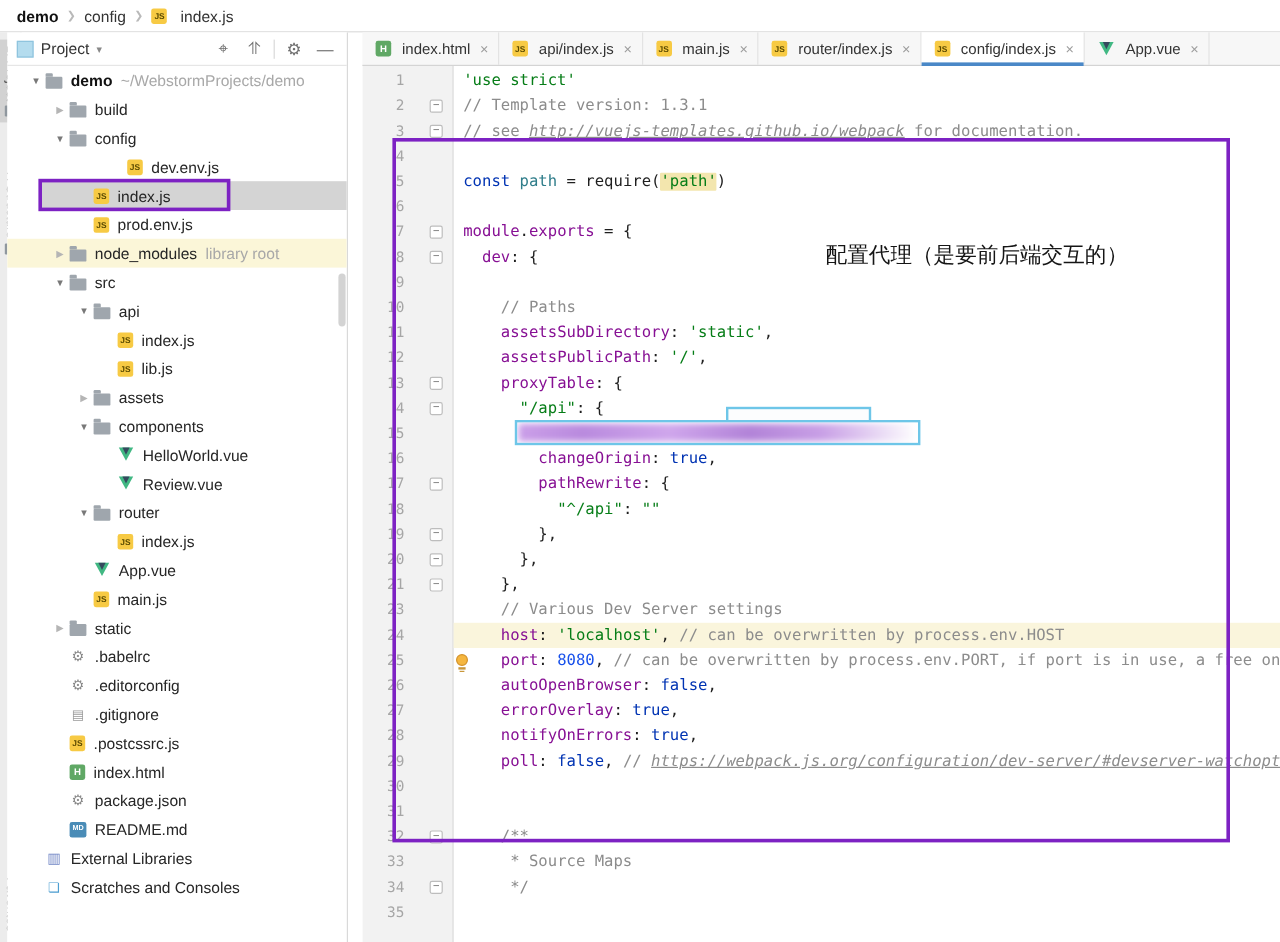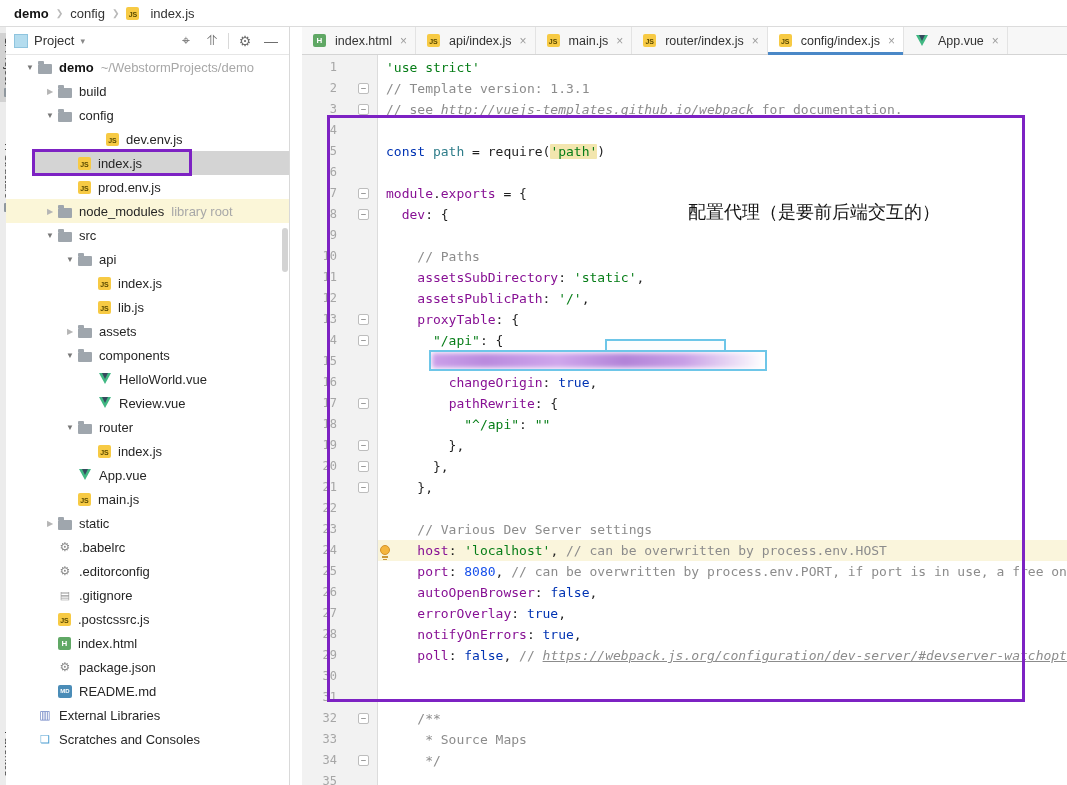--- a/index.html
+++ b/index.html
@@ -360,21 +360,20 @@
         <div class="crow"><span class="ln">12</span><span class="fold"></span><span class="ctext"><span class="cm-t">    </span><span class="cm-p">assetsPublicPath</span><span class="cm-t">: </span><span class="cm-s">'/'</span><span class="cm-t">,</span></span></div>
         <div class="crow"><span class="ln">13</span><span class="fold on"></span><span class="ctext"><span class="cm-t">    </span><span class="cm-p">proxyTable</span><span class="cm-t">: {</span></span></div>
         <div class="crow"><span class="ln">4</span><span class="fold on"></span><span class="ctext"><span class="cm-t">      </span><span class="cm-s">"/api"</span><span class="cm-t">: {</span></span></div>
         <div class="crow"><span class="ln">15</span><span class="fold"></span><span class="ctext"></span></div>
         <div class="crow"><span class="ln">16</span><span class="fold"></span><span class="ctext"><span class="cm-t">        </span><span class="cm-p">changeOrigin</span><span class="cm-t">: </span><span class="cm-k">true</span><span class="cm-t">,</span></span></div>
         <div class="crow"><span class="ln">17</span><span class="fold on"></span><span class="ctext"><span class="cm-t">        </span><span class="cm-p">pathRewrite</span><span class="cm-t">: {</span></span></div>
         <div class="crow"><span class="ln">18</span><span class="fold"></span><span class="ctext"><span class="cm-t">          </span><span class="cm-s">"^/api"</span><span class="cm-t">: </span><span class="cm-s">""</span></span></div>
         <div class="crow"><span class="ln">19</span><span class="fold on"></span><span class="ctext"><span class="cm-t">        },</span></span></div>
         <div class="crow"><span class="ln">20</span><span class="fold on"></span><span class="ctext"><span class="cm-t">      },</span></span></div>
         <div class="crow"><span class="ln">21</span><span class="fold on"></span><span class="ctext"><span class="cm-t">    },</span></span></div>
-        <div class="crow"><span class="ln">22</span><span class="fold"></span><span class="ctext"></span></div>
         <div class="crow"><span class="ln">23</span><span class="fold"></span><span class="ctext"><span class="cm-t">    </span><span class="cm-c">// Various Dev Server settings</span></span></div>
         <div class="crow hlrow"><span class="ln">24</span><span class="fold"></span><span class="ctext"><span class="cm-t">    </span><span class="cm-p">host</span><span class="cm-t">: </span><span class="cm-s">'localhost'</span><span class="cm-t">, </span><span class="cm-c">// can be overwritten by process.env.HOST</span></span></div>
         <div class="crow"><span class="ln">25</span><span class="fold"></span><span class="ctext"><span class="cm-t">    </span><span class="cm-p">port</span><span class="cm-t">: </span><span class="cm-n">8080</span><span class="cm-t">, </span><span class="cm-c">// can be overwritten by process.env.PORT, if port is in use, a free on</span></span></div>
         <div class="crow"><span class="ln">26</span><span class="fold"></span><span class="ctext"><span class="cm-t">    </span><span class="cm-p">autoOpenBrowser</span><span class="cm-t">: </span><span class="cm-k">false</span><span class="cm-t">,</span></span></div>
         <div class="crow"><span class="ln">27</span><span class="fold"></span><span class="ctext"><span class="cm-t">    </span><span class="cm-p">errorOverlay</span><span class="cm-t">: </span><span class="cm-k">true</span><span class="cm-t">,</span></span></div>
         <div class="crow"><span class="ln">28</span><span class="fold"></span><span class="ctext"><span class="cm-t">    </span><span class="cm-p">notifyOnErrors</span><span class="cm-t">: </span><span class="cm-k">true</span><span class="cm-t">,</span></span></div>
         <div class="crow"><span class="ln">29</span><span class="fold"></span><span class="ctext"><span class="cm-t">    </span><span class="cm-p">poll</span><span class="cm-t">: </span><span class="cm-k">false</span><span class="cm-t">, </span><span class="cm-c">// </span><span class="cm-cl">https://webpack.js.org/configuration/dev-server/#devserver-watchopt</span></span></div>
         <div class="crow"><span class="ln">30</span><span class="fold"></span><span class="ctext"></span></div>
         <div class="crow"><span class="ln">31</span><span class="fold"></span><span class="ctext"></span></div>
         <div class="crow"><span class="ln">32</span><span class="fold on"></span><span class="ctext"><span class="cm-t">    </span><span class="cm-c">/**</span></span></div>

